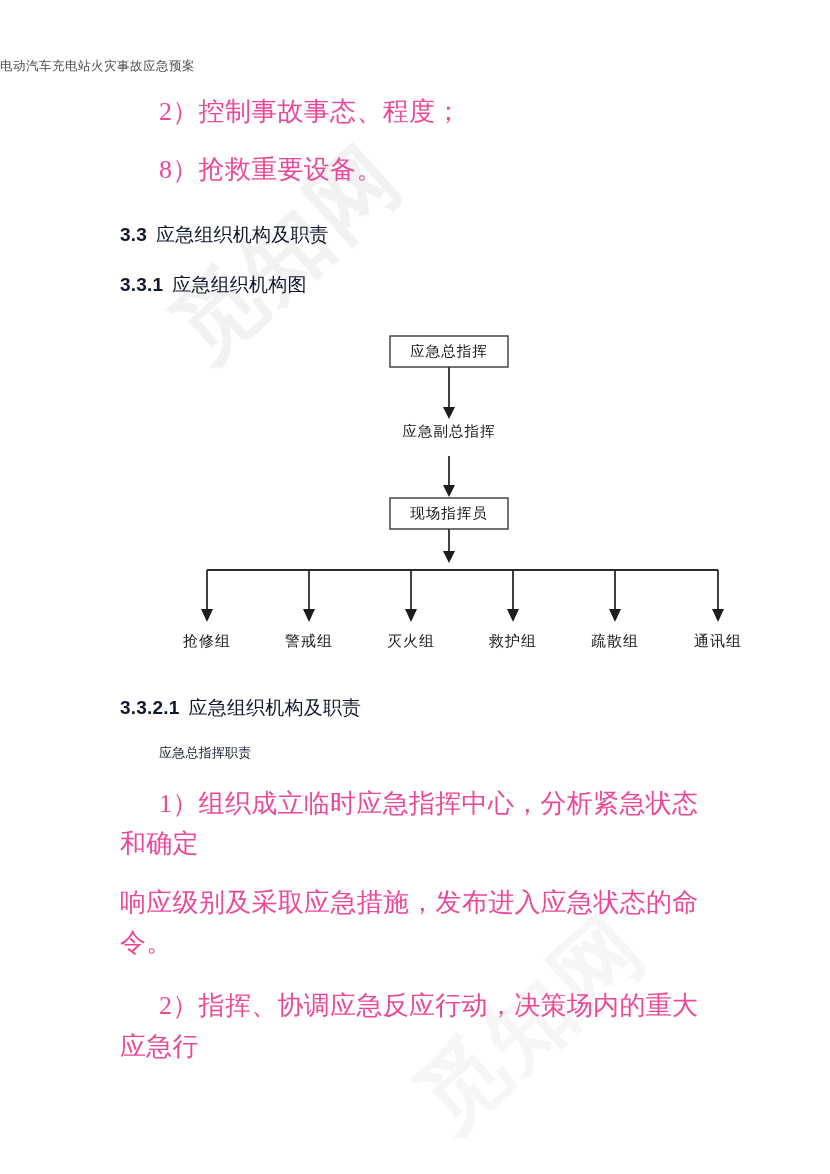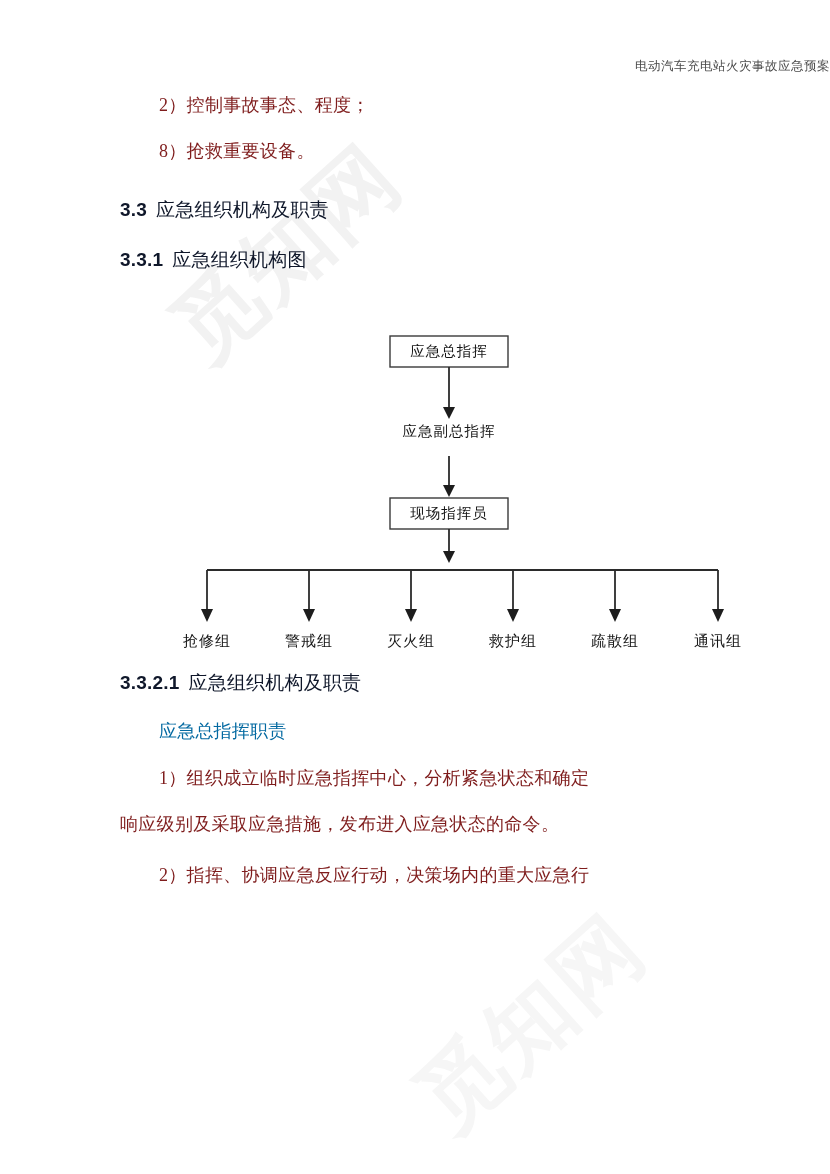--- a/index.html
+++ b/index.html
@@ -49,39 +49,39 @@
     transform-origin: left top;
     color: #f6f6f6;
   }
 
   
   .doc-header {
     position: absolute;
     top: 58px;
     left: 0;
     width: 830px;
-    text-align: right;
+    text-align: left;
     font-size: 12.5px;
     color: #4a4a4a;
     letter-spacing: 0.5px;
   }
 
   
   .content {
     position: absolute;
     left: 120px;
     top: 92px;
     width: 592px;
   }
 
   .para {
-    font-size: 18px;
+    font-size: 26px;
     line-height: 1.55;
     margin: 0 0 23px 0;
-    color: #7f1d1d;
+    color: #ec4899;
     letter-spacing: 0.3px;
   }
   .para.indent {
     text-indent: 39px;
   }
   .para.tight {
     margin-bottom: 18px;
   }
 
   .heading {
@@ -94,24 +94,24 @@
     letter-spacing: 0.2px;
   }
   .heading .num {
     font-weight: 600;
     margin-right: 9px;
   }
   .heading-h2 { margin-top: 30px; }
 
   .subhead {
     font-family: "Liberation Sans", "DejaVu Sans", sans-serif;
-    font-size: 18px;
+    font-size: 13px;
     margin: 0 0 22px 0;
     padding-left: 39px;
-    color: #0369a1;
+    color: #0f172a;
     letter-spacing: 0.2px;
   }
 
   
   .org-chart {
     position: absolute;
     left: 0;
     top: 318px;
     width: 830px;
     height: 350px;

